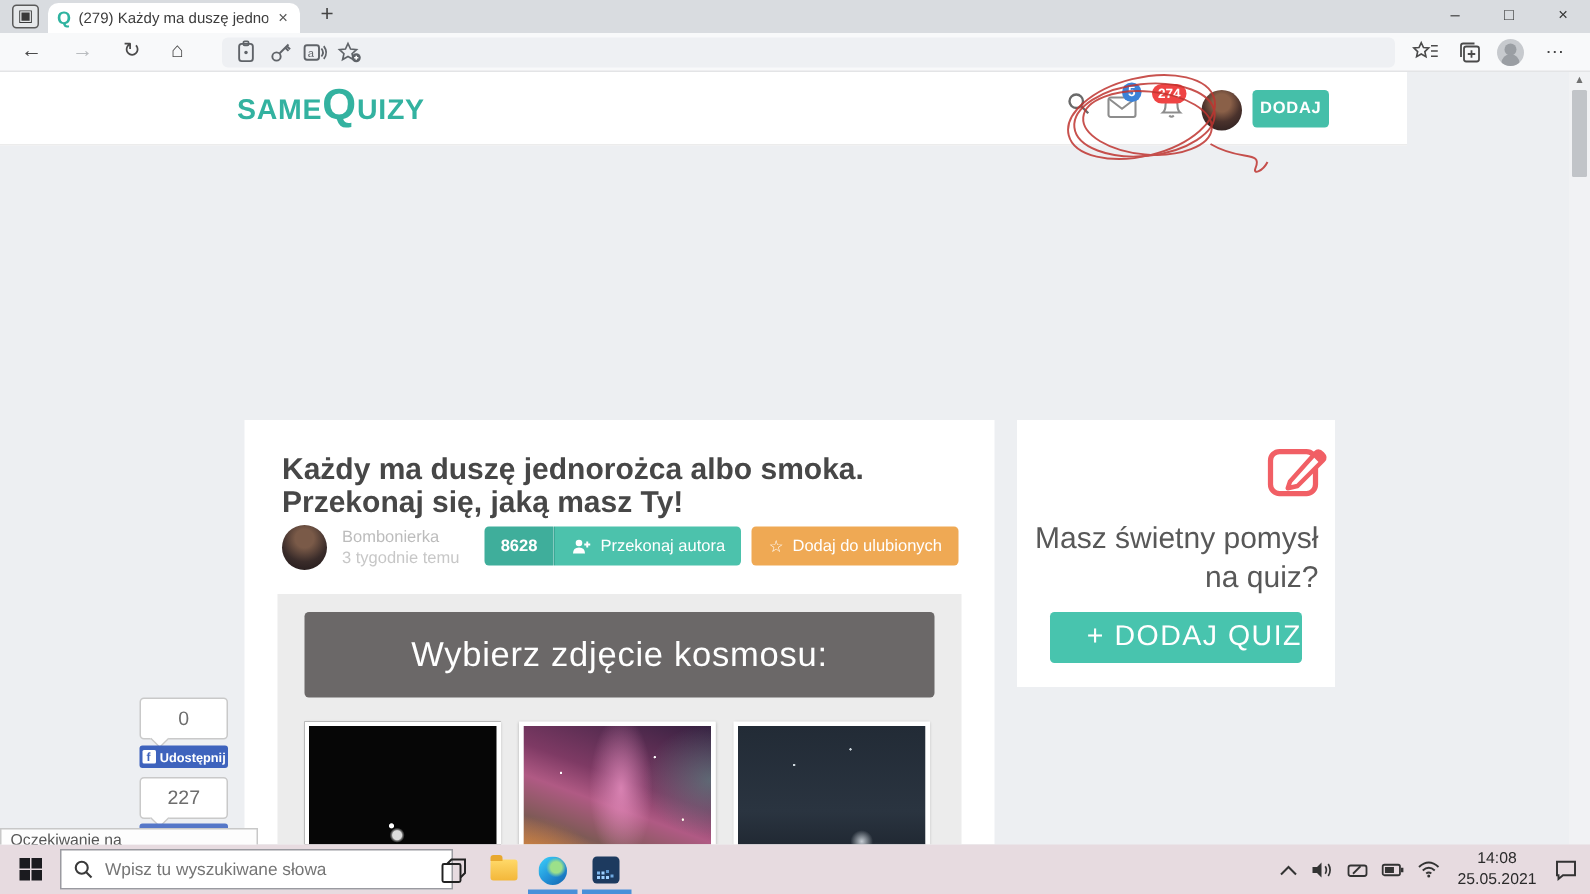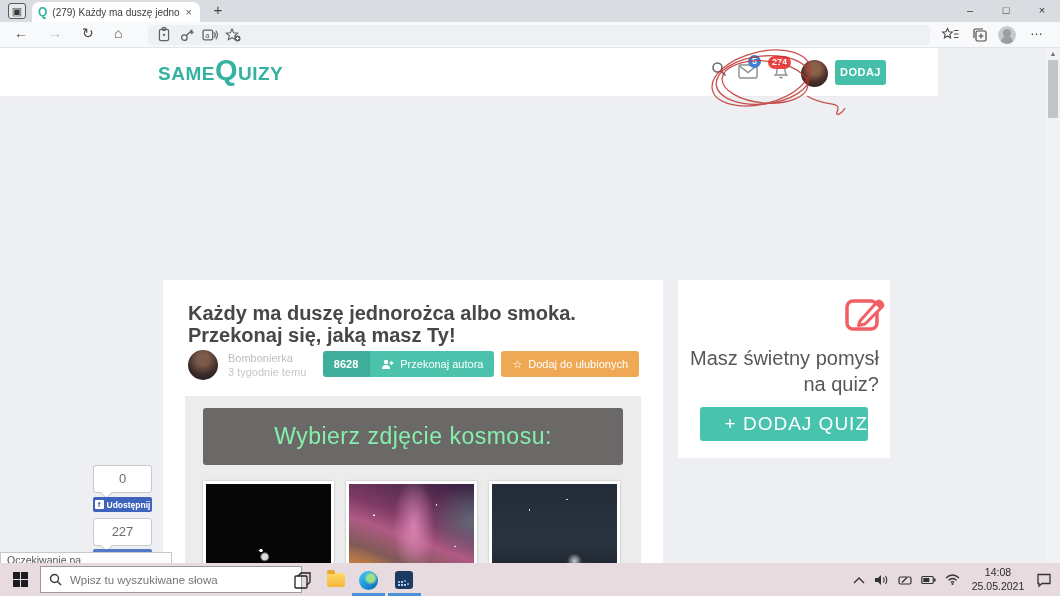--- a/index.html
+++ b/index.html
@@ -57,21 +57,21 @@
     background:radial-gradient(circle at 50% 30%, #7a5a48 0 24%, #3a2c2a 60%, #1d1618 100%); }
   #author-name { position:absolute; left:40px; top:4px; font-size:11px; color:#bcbcbc; }
   #author-time { position:absolute; left:40px; top:18px; font-size:11px; color:#c7c7c7; }
   #btn-group { position:absolute; right:0; top:3px; display:flex;align-items:center; }
   .pill { height:26px; display:flex; align-items:center; font-size:11px; color:#fff; padding:0 11px; gap:6px; }
   #followers-pill { background:#3fae9b; border-radius:3px 0 0 3px; font-weight:bold; }
   #follow-pill { background:#4cc2ac; border-radius:0 3px 3px 0; border-left:1px solid #3aa996; }
   #fav-pill { background:#efa954; border-radius:3px; margin-left:7px; }
   #question-box { position:absolute; left:22px; top:116px; width:456px; height:300px; background:#ececec; padding:12px 18px; }
   #question-header { width:420px; height:57px; background:#6b6868; border-radius:3px; display:flex; align-items:center; justify-content:center; }
-  #question-header span { color:#86efac; font-size:23px; font-weight:300; letter-spacing:.5px; }
+  #question-header span { color:#ffffff; font-size:23px; font-weight:300; letter-spacing:.5px; }
   #answers { display:flex; gap:12px; margin-top:16px; }
   .answer { width:131px; height:110px; background:#111; border:3px solid #fff; box-shadow:0 0 2px rgba(0,0,0,.25); }
   #img-astronaut { background:
       radial-gradient(circle 5px at 47% 70%, #ddd 0 60%, rgba(220,220,220,.5) 75%, transparent 100%),
       radial-gradient(circle 2px at 44% 64%, #fff 0 70%, transparent 100%),
       #060606; }
   #img-milkyway { background:
       radial-gradient(circle 1px at 20% 30%, #fff 0 60%, transparent 100%),
       radial-gradient(circle 1px at 70% 20%, #fff 0 60%, transparent 100%),
       radial-gradient(circle 1px at 85% 60%, #ffe 0 60%, transparent 100%),

